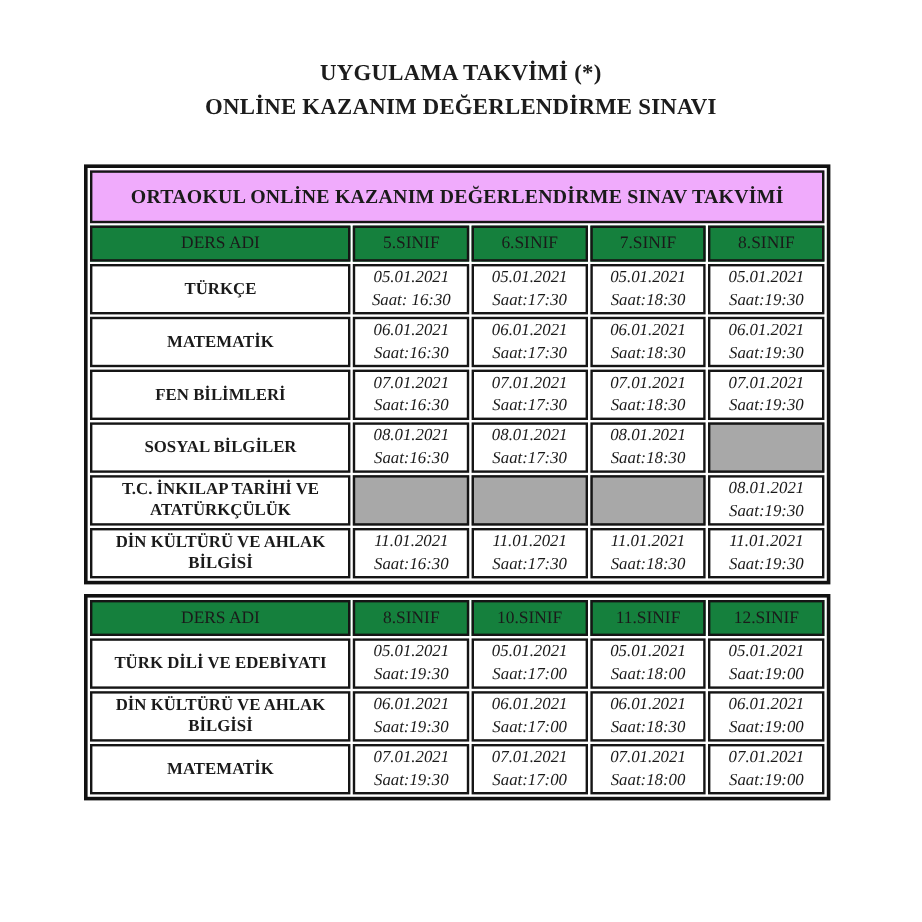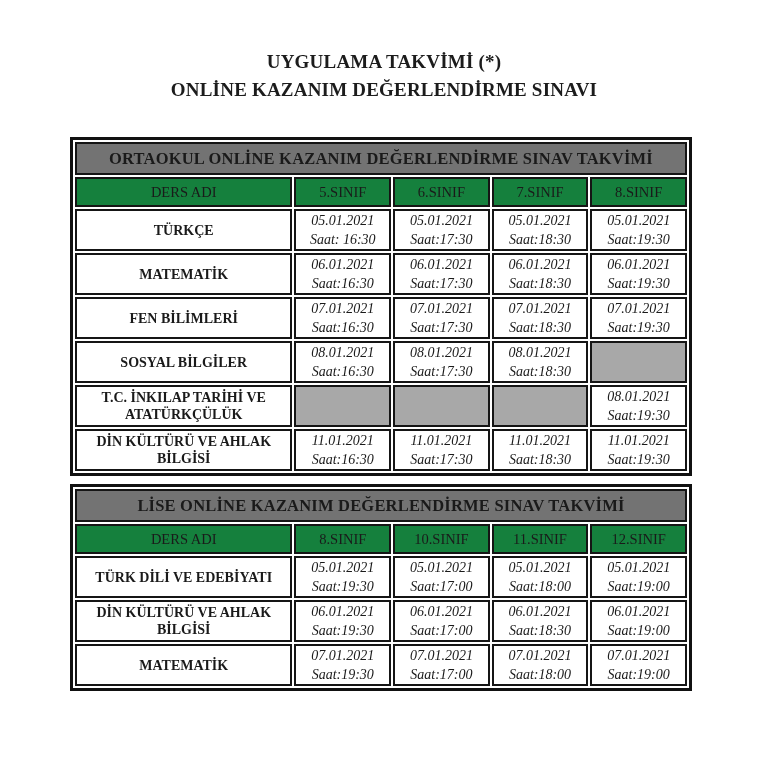--- a/index.html
+++ b/index.html
@@ -32,22 +32,22 @@
   table.sched.second { margin-top: 8px; }
   col.c-subject { width: 36%; }
   col.c-grade { width: 16%; }
   th, td {
     border: 2px solid #151515;
     text-align: center;
     vertical-align: middle;
     overflow: hidden;
   }
   th.tbl-title {
-    background: #737373;
-    height: 33px;
+    background: #f0abfc;
+    height: 44px;
     font-size: 16.5px;
     font-weight: bold;
     letter-spacing: 0.2px;
   }
   th.col-head {
     height: 30px;
     font-size: 14.5px;
     font-weight: normal;
     background: #15803d;
   }
@@ -204,23 +204,20 @@
 
 <table class="sched second">
   <colgroup>
     <col class="c-subject">
       <col class="c-grade">
       <col class="c-grade">
       <col class="c-grade">
       <col class="c-grade">
   </colgroup>
   <tbody>
-      <tr>
-    <th class="tbl-title" colspan="5">LİSE ONLİNE KAZANIM DEĞERLENDİRME SINAV TAKVİMİ</th>
-  </tr>
   <tr>
     <th class="col-head">DERS ADI</th>
     <th class="col-head">8.SINIF</th>
     <th class="col-head">10.SINIF</th>
     <th class="col-head">11.SINIF</th>
     <th class="col-head">12.SINIF</th>
   </tr>
   <tr>
     <td class="subject">TÜRK DİLİ VE EDEBİYATI</td>
     <td class="cell">

